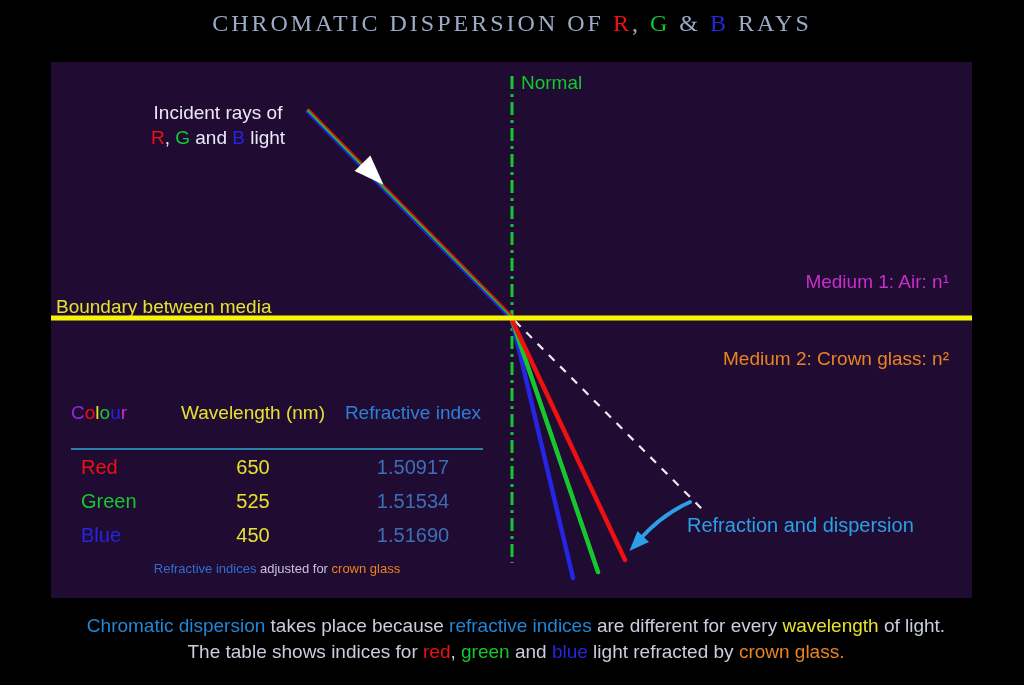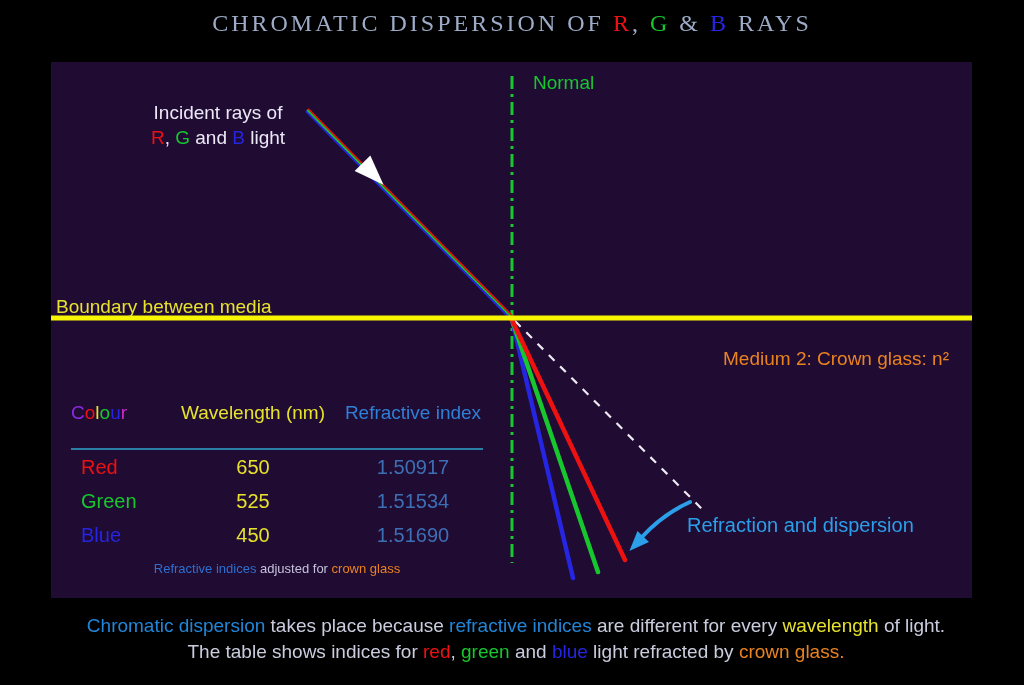--- a/index.html
+++ b/index.html
@@ -22,21 +22,21 @@
   .panel svg { position: absolute; left: 0; top: 0; }
 
   .lbl { position: absolute; font-size: 19px; white-space: nowrap; }
 
   .incident-label { left: 87px; top: 38px; width: 160px; text-align: center;
     color: var(--white); line-height: 25px; white-space: normal; }
   .incident-label .t-red { color: var(--red); }
   .incident-label .t-green { color: var(--green); }
   .incident-label .t-blue { color: var(--blue); }
 
-  .normal-label { left: 482px; top: 10px; color: var(--green); }
+  .normal-label { left: 470px; top: 10px; color: var(--green); }
   .boundary-label { left: 5px; top: 226px; color: var(--yellow_text); margin-top: 8px; }
   .medium1-label { left: 598px; top: 209px; width: 300px; text-align: right; color: var(--magenta); }
   .medium2-label { left: 598px; top: 286px; width: 300px; text-align: right; color: var(--orange); }
   .refraction-label { left: 636px; top: 452px; font-size: 20px; color: var(--arrow_blue); }
 
   .dtable { position: absolute; left: 20px; top: 340px; width: 412px; }
   .thead {
     display: grid; grid-template-columns: 92px 180px 140px;
     font-size: 19px; padding-bottom: 24px;
     border-bottom: 2px solid var(--teal_line);
@@ -96,20 +96,21 @@
     <polygon points="11,0 -9,-8 -9,8" transform="translate(586,481) rotate(134)" style="fill:var(--arrow_blue)"></polygon>
   </svg>
 
   <div class="lbl incident-label">
     <span>Incident rays of</span><br>
     <span class="t-red">R</span><span>, </span><span class="t-green">G</span><span> and </span><span class="t-blue">B</span><span> light</span>
   </div>
 
   <div class="lbl normal-label">Normal</div>
   <div class="lbl boundary-label">Boundary between media</div>
+  <div class="lbl medium1-label">Medium 1: Air: n¹</div>
   <div class="lbl medium2-label">Medium 2: Crown glass: n²</div>
   <div class="lbl refraction-label">Refraction and dispersion</div>
 
   <div class="dtable">
     <div class="thead">
       <div class="h-colour">
         <span style="color: rgb(138, 43, 226);">C</span><span style="color: rgb(237, 17, 17);">o</span><span style="color: rgb(230, 226, 46);">l</span><span style="color: rgb(22, 199, 46);">o</span><span style="color: rgb(37, 37, 226);">u</span><span style="color: rgb(203, 45, 203);">r</span>
       </div>
       <div class="h-wave">Wavelength (nm)</div>
       <div class="h-index">Refractive index</div>

